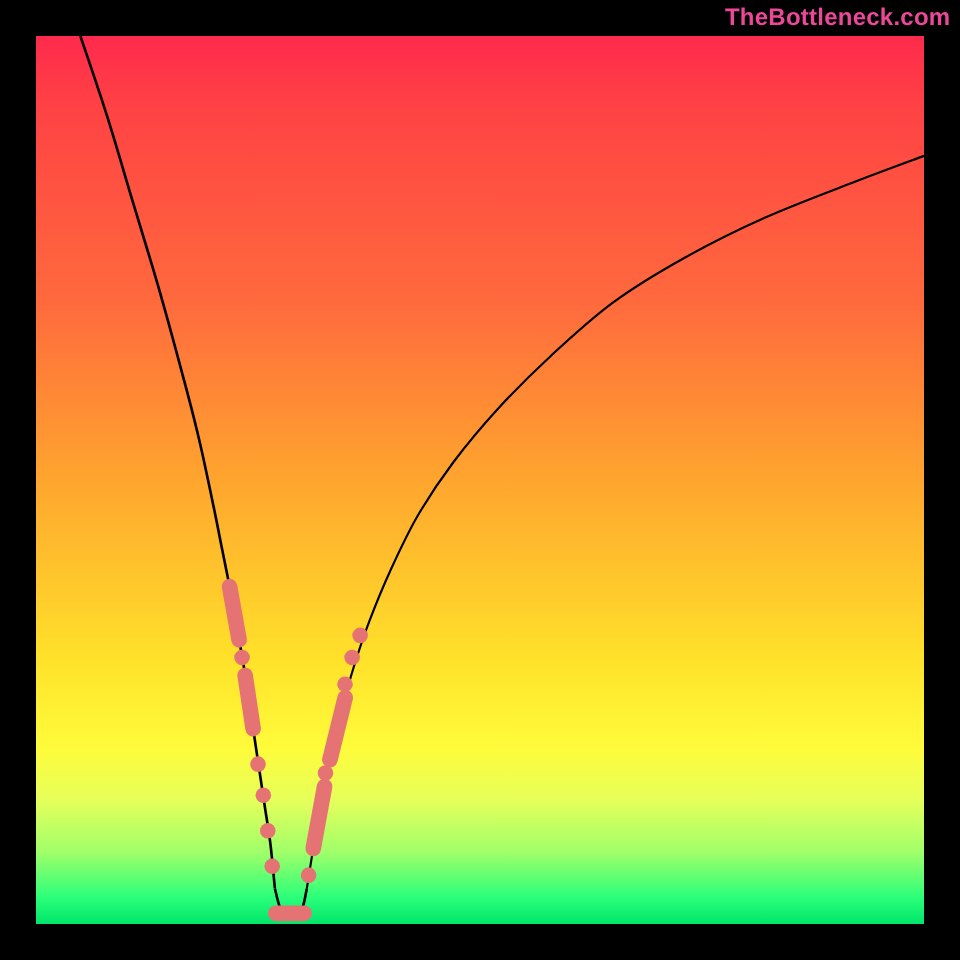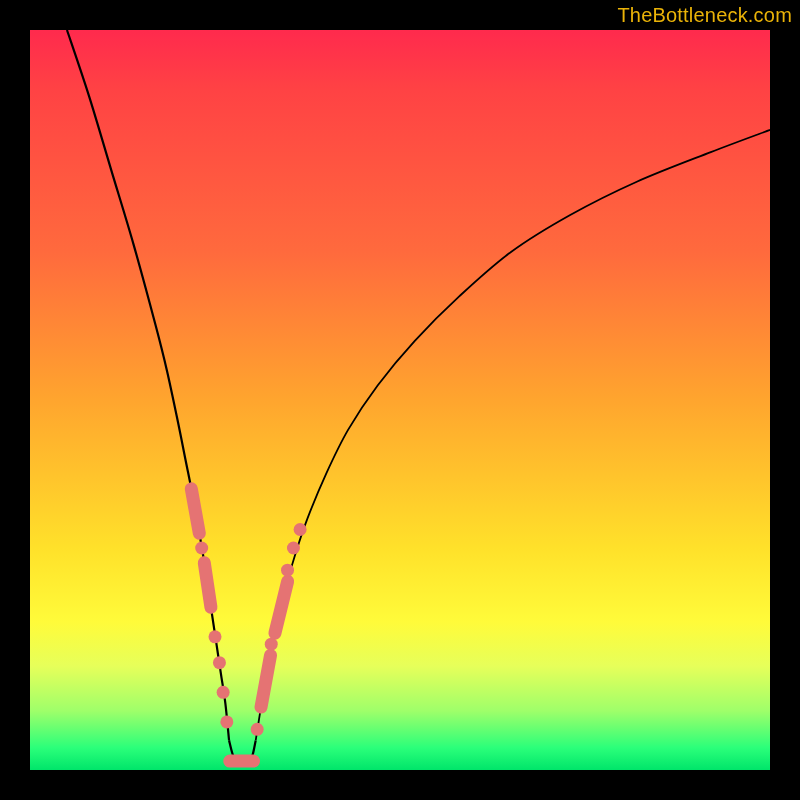--- a/index.html
+++ b/index.html
@@ -37,23 +37,23 @@
       #e6ff5a 86%,
       #9fff6a 92%,
       #2bff7a 97%,
       #00e56a 100%
     );
   }
   .watermark {
     position: absolute;
     top: 4px;
     right: 8px;
-    color: #eab308;
+    color: #ec4899;
     font-size: 20px;
-    font-weight: 400;
+    font-weight: 700;
     letter-spacing: 0.2px;
   }
   svg.curves {
     position: absolute;
     left: 0;
     top: 0;
     width: 740px;
     height: 740px;
     overflow: visible;
   }

